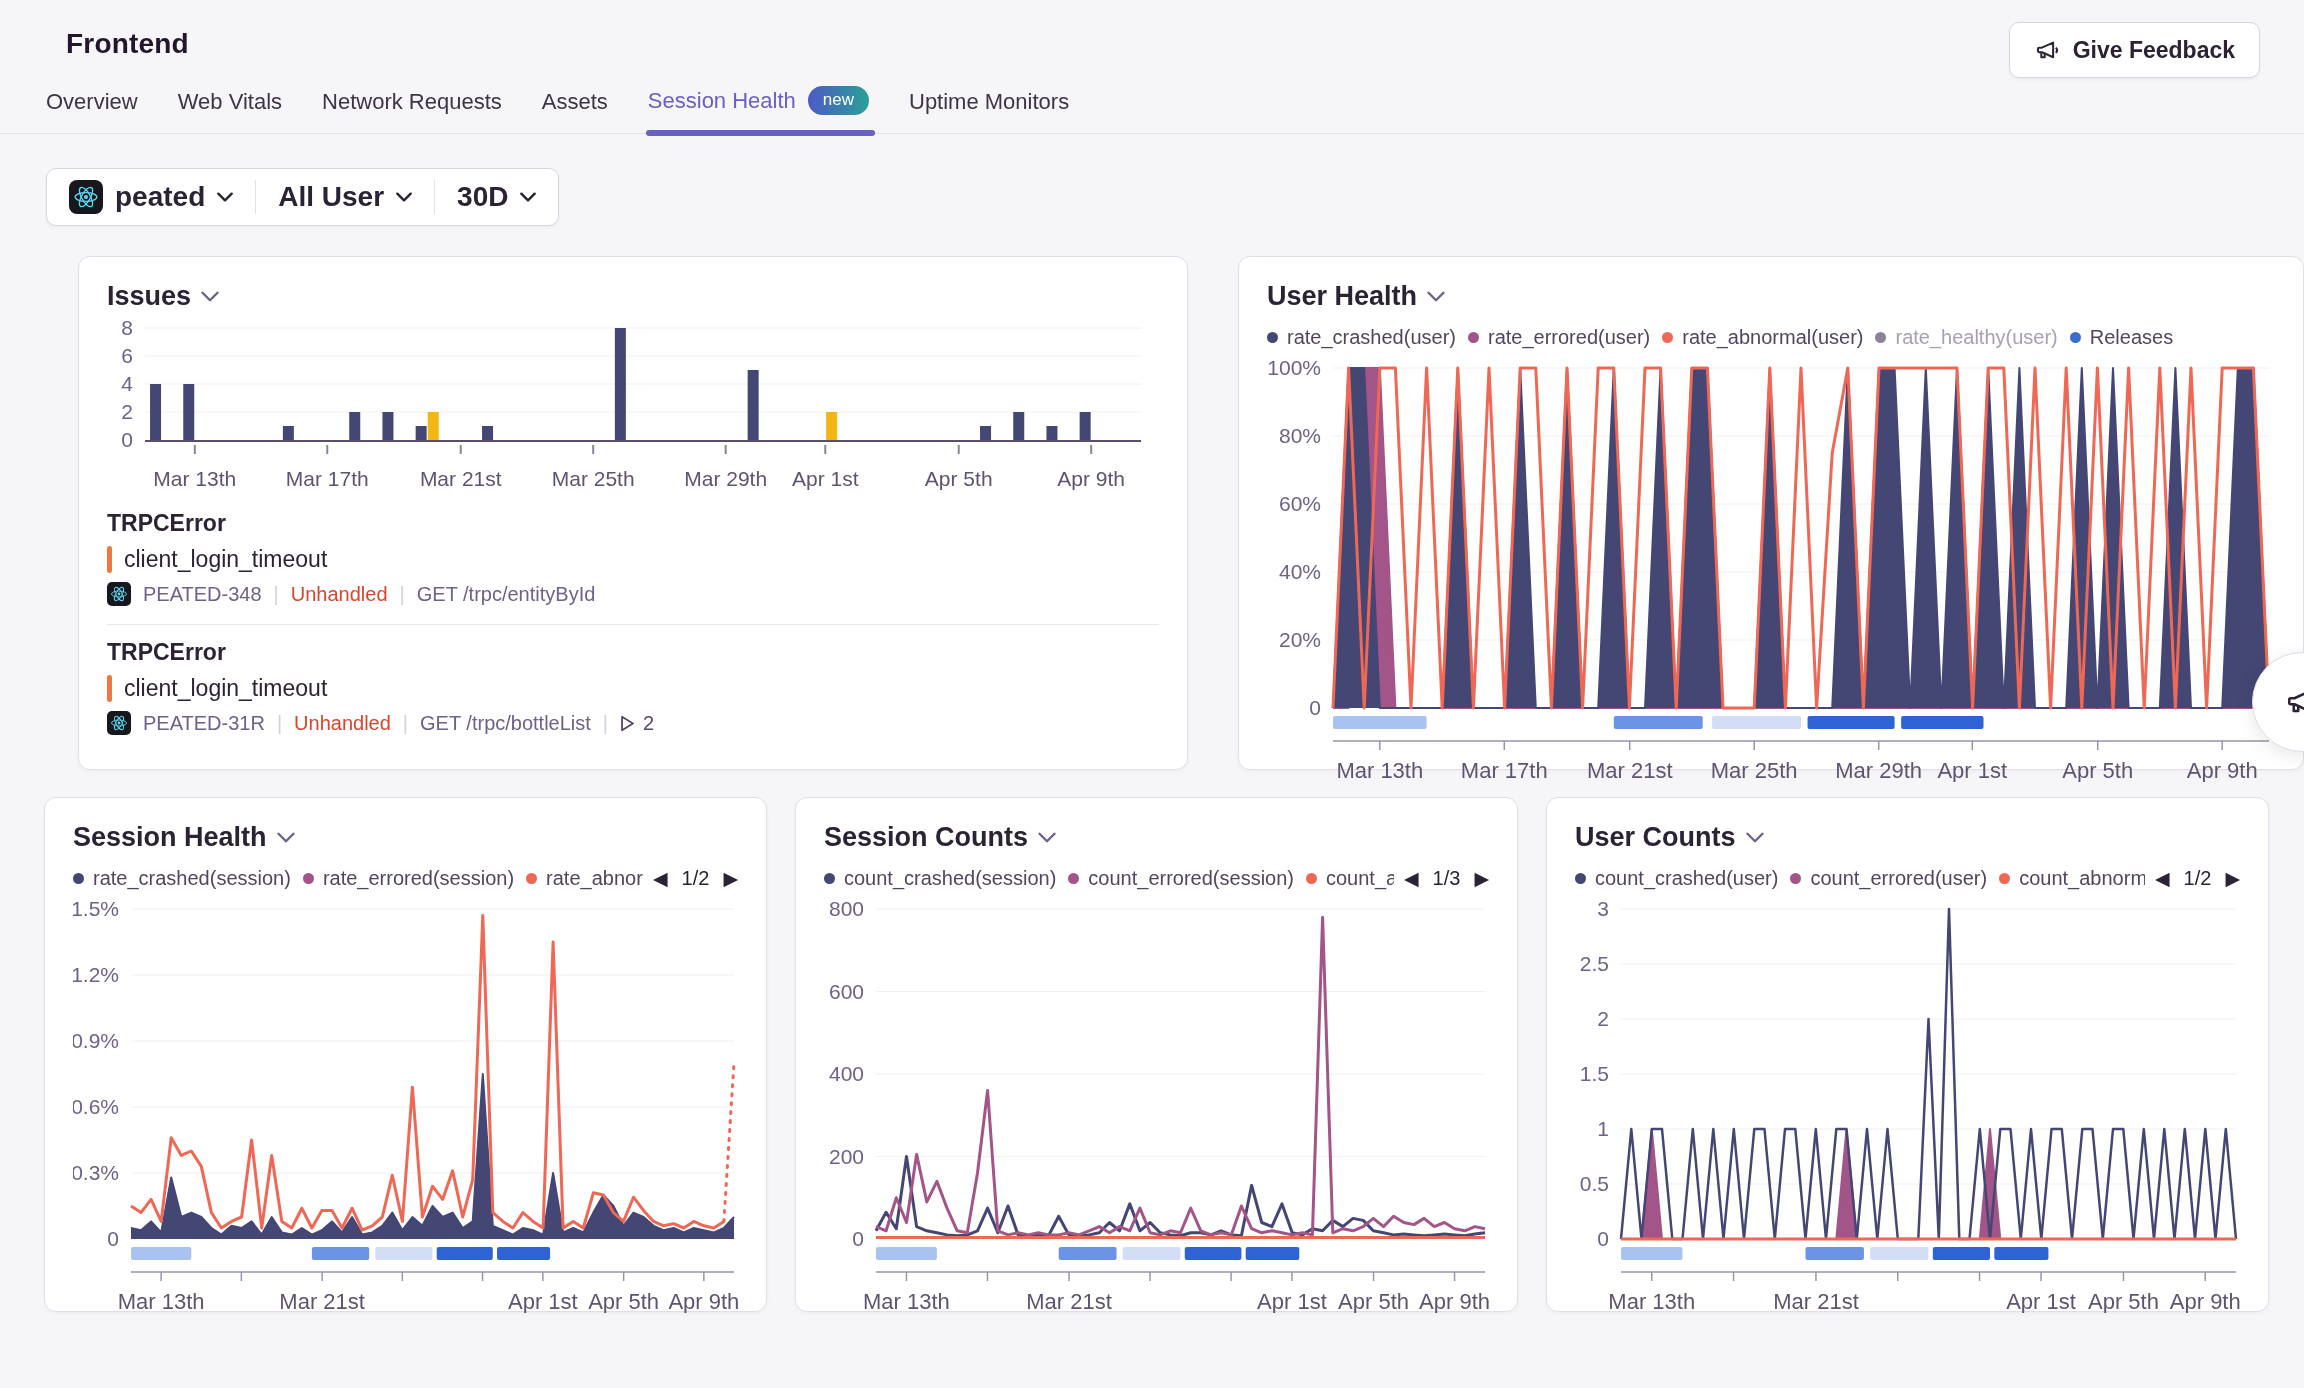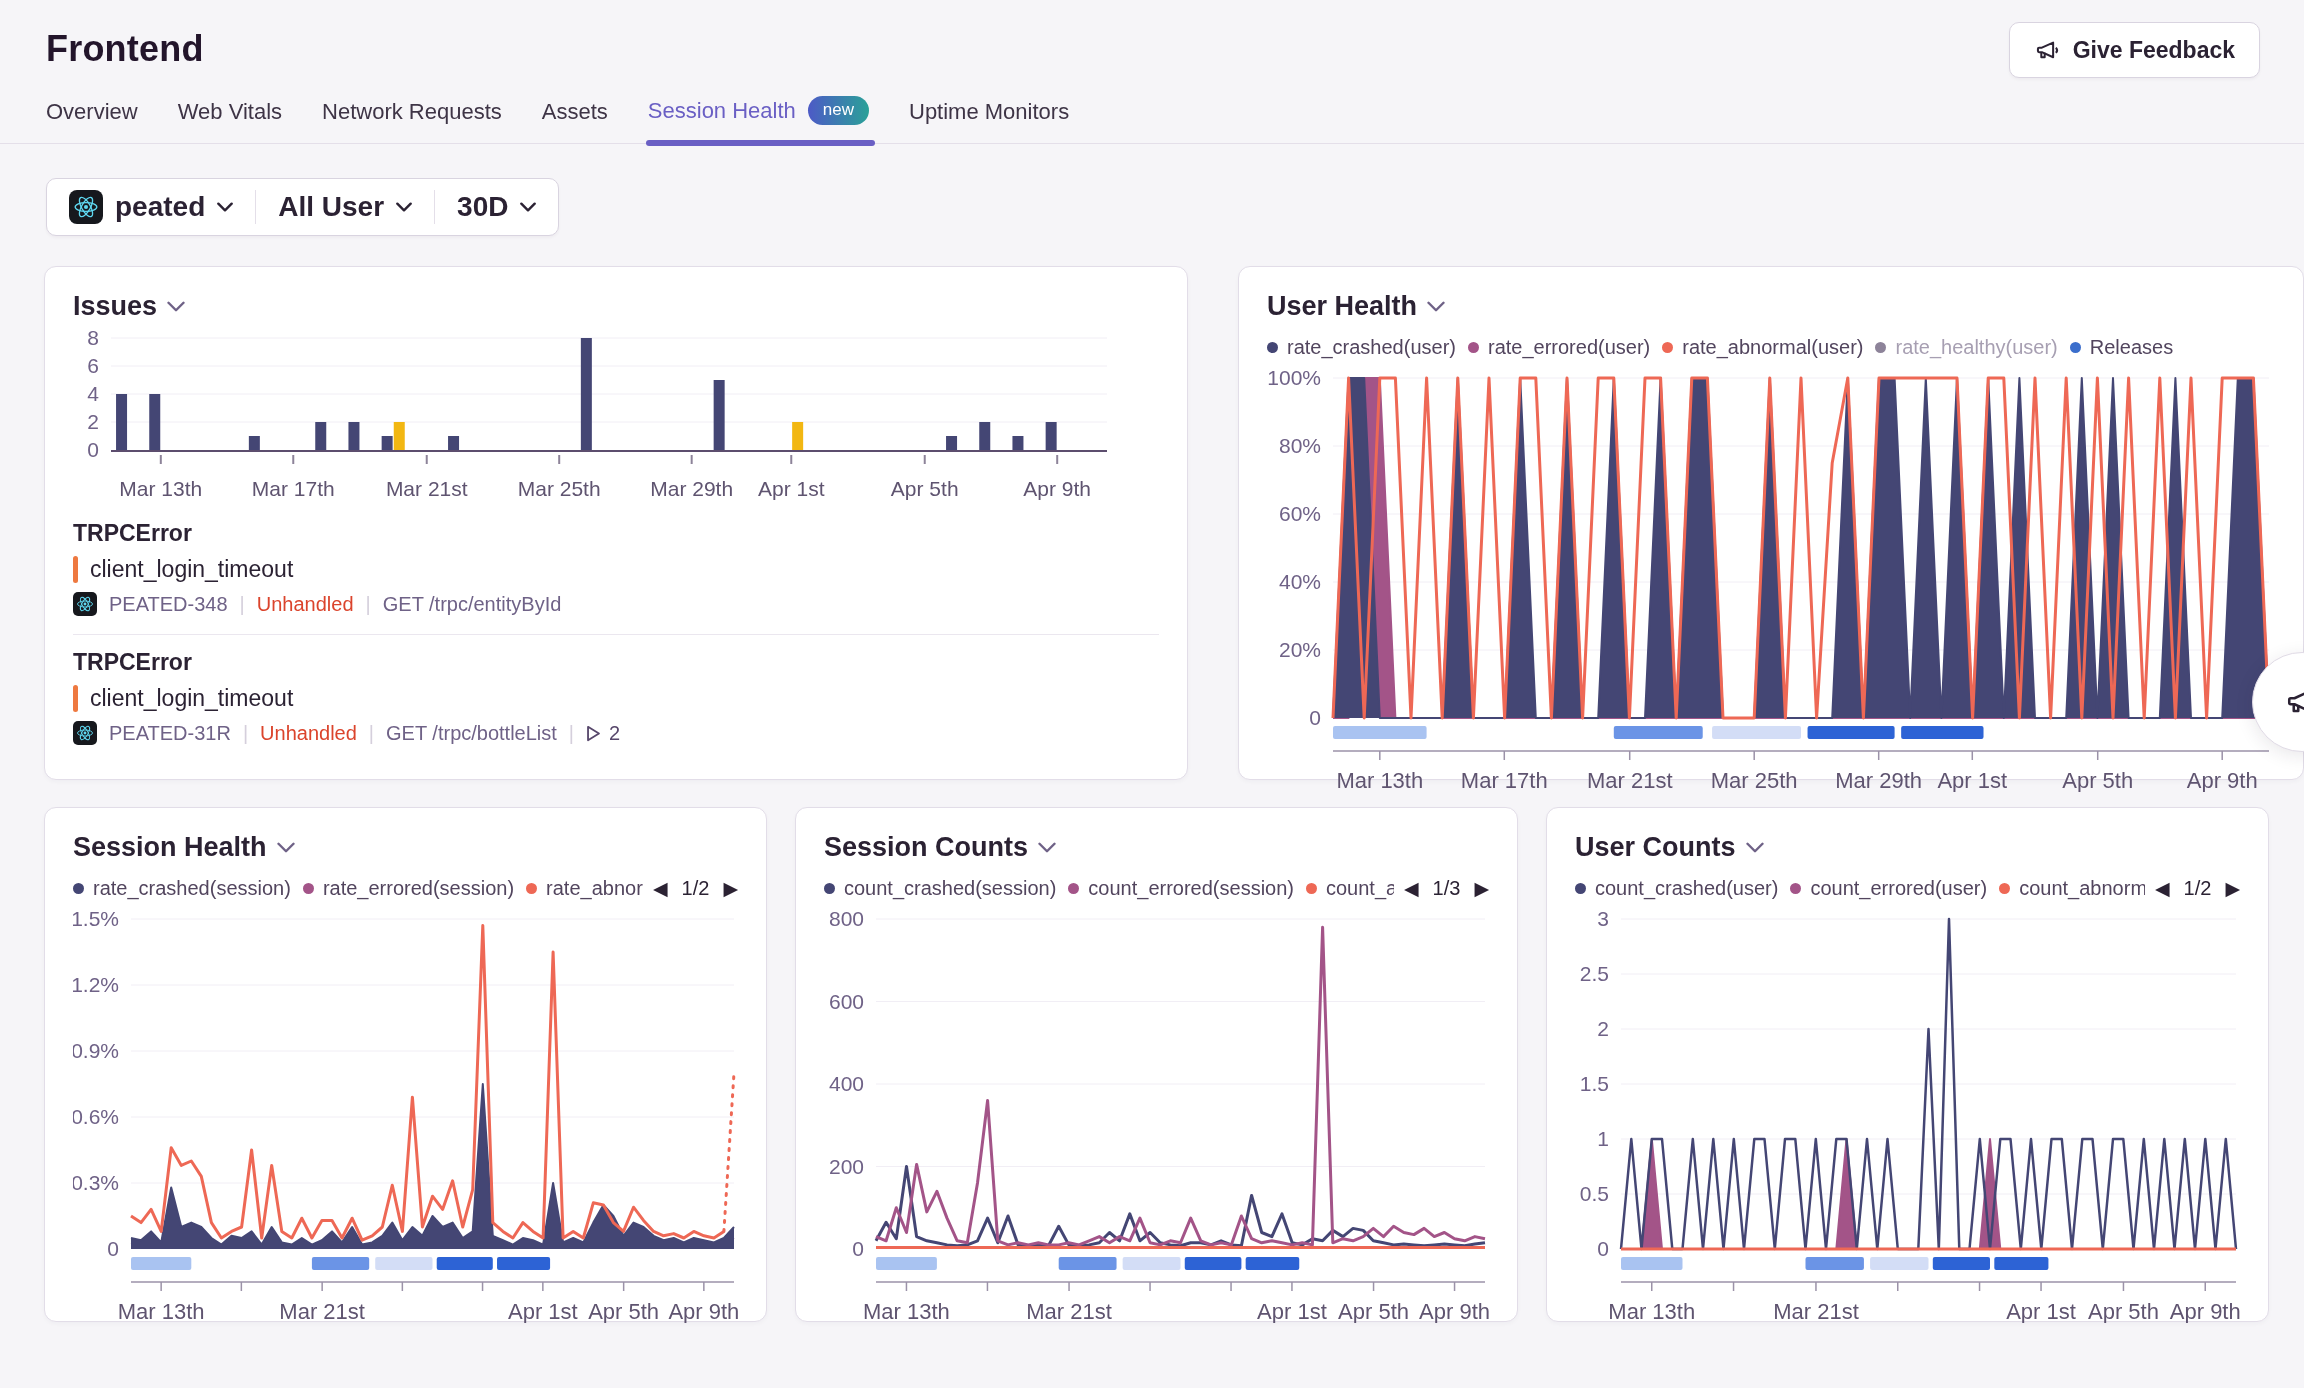--- a/index.html
+++ b/index.html
@@ -8,21 +8,21 @@
     font-family:"Liberation Sans", sans-serif;
     background:#f6f5f8;
     color:#2b2233;
     position:relative;
     overflow:hidden;
   }
   svg text { font-family:"Liberation Sans", sans-serif; }
 
   
   .topbar { position:relative; padding:28px 44px 0 46px; }
-  .page-title { font-size:36px; font-weight:700; letter-spacing:.2px; color:#23152b; }
+  .page-title { font-size:28px; font-weight:700; letter-spacing:.2px; color:#23152b;margin-left:20px; }
   .feedback-btn {
     position:absolute; top:22px; right:44px;
     display:flex; align-items:center; gap:12px;
     background:#fff; border:1px solid #d9d4e0; border-radius:10px;
     height:56px; padding:0 24px;
     font-size:23px; font-weight:700; color:#2b2233;
     box-shadow:0 2px 3px rgba(43,34,51,.04);
     cursor:pointer; font-family:inherit;
   }
 
@@ -64,21 +64,21 @@
 
   
   .row { display:flex; margin-left:44px; }
   .row1 { margin-top:30px; gap:50px; }
   .row2 { margin-top:27px; gap:28px; }
   .card {
     background:#fff; border:1px solid #e2dde8; border-radius:12px;
     padding:24px 28px; box-shadow:0 2px 4px rgba(43,34,51,.03);
     position:relative;
   }
-  .card-issues { width:1312px; height:514px; }
+  .card-issues { width:1312px; height:514px;margin-left:34px; }
   .card-uh     { width:1068px; height:514px; }
   .card-sm     { width:723px;  height:515px; }
   .card-head { display:flex; align-items:center; gap:10px; }
   .card-title { font-size:27px; font-weight:700; color:#2b2233; }
   .legend-row { display:flex; align-items:center; justify-content:space-between; margin-top:12px; height:26px; }
   .legend { display:flex; align-items:center; gap:26px; overflow:hidden; white-space:nowrap; flex:1; }
   .legend.tight { gap:12px; }
   .li { display:flex; align-items:center; gap:9px; font-size:20px; color:#52455e; cursor:pointer; flex:none; }
   .li .dot { width:11px; height:11px; border-radius:50%; flex:none; }
   .li.dim { color:#a79fb2; }

